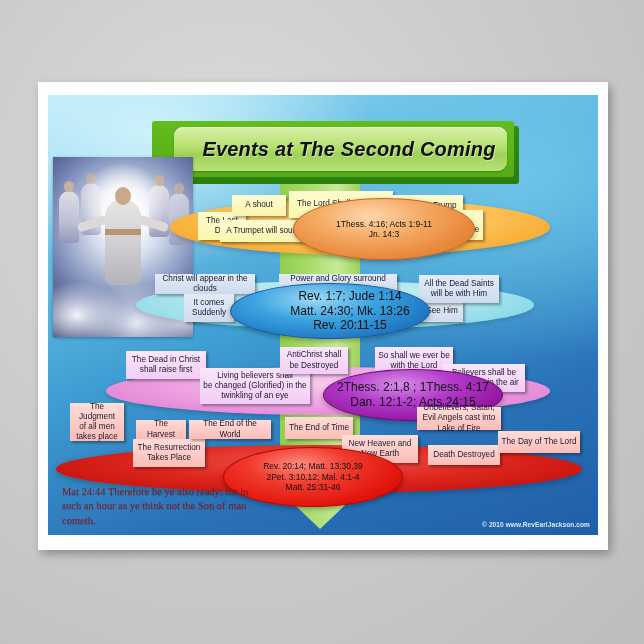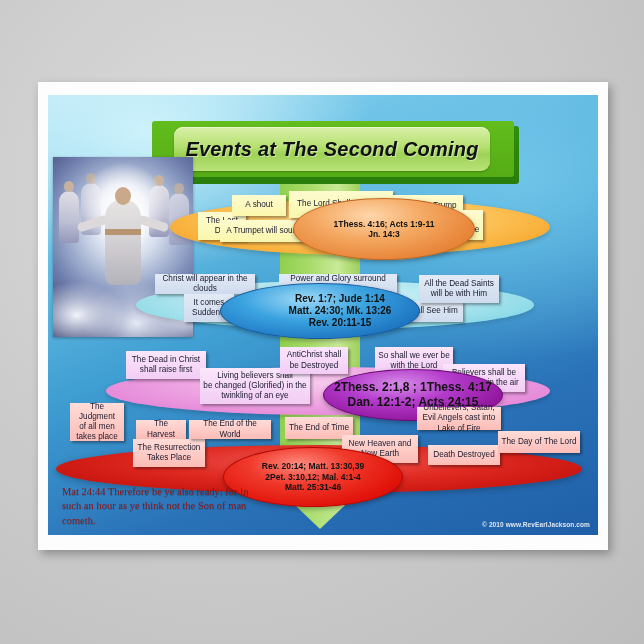--- a/index.html
+++ b/index.html
@@ -54,21 +54,21 @@
   .title-band{
     position:absolute;left:104px;top:26px;width:362px;height:56px;
     background:linear-gradient(180deg,#63bd1d 0%,#55ac15 100%);
     border-radius:3px;
   }
   .title-inner{
     position:absolute;left:22px;top:6px;width:316px;height:44px;
     border-radius:9px;
     background:linear-gradient(180deg,#d8f0a8 0%,#b6e071 45%,#9ed257 62%,#b9e278 100%);
     box-shadow:inset 0 1px 0 #e9f8cc, 0 1px 2px rgba(0,0,0,.25);
-    display:flex;align-items:center;justify-content:center;
+    display:flex;align-items:center;justify-content:center;padding-left:17px;
   }
   .title-text{
     font-size:20px;font-weight:bold;font-style:italic;color:#111;
     letter-spacing:.2px;white-space:nowrap;
     text-shadow:1px 1px 0 rgba(255,255,255,.45);
   }
 
   
   .painting{
     position:absolute;left:5px;top:62px;width:140px;height:180px;
@@ -136,30 +136,30 @@
   .band-red{
     left:8px;top:350px;width:526px;height:48px;
     background:radial-gradient(ellipse at 50% 35%, #f05a55 0%, #e02a22 42%, #c8150f 78%, #b00f0a 100%);
     box-shadow:0 2px 6px rgba(0,0,0,.25);
   }
 
   
   .ref{
     position:absolute;border-radius:50%;
     display:flex;align-items:center;justify-content:center;text-align:center;
-    font-weight:bold;color:#111;line-height:1.22;
+    font-weight:normal;color:#111;line-height:1.22;
     box-shadow:0 2px 5px rgba(0,0,0,.30);
   }
   .ref-orange{
     left:245px;top:103px;width:180px;height:60px;font-size:8.5px;
     background:radial-gradient(ellipse at 42% 28%, #ffd6ab 0%, #f4a861 38%, #e8863a 72%, #d9742c 100%);
     border:1px solid #c4661f;
   }
   .ref-blue{
-    left:172px;top:188px;width:158px;height:54px;font-size:10px;
+    left:182px;top:188px;width:158px;height:54px;font-size:12px;
     background:radial-gradient(ellipse at 42% 28%, #9ed9f7 0%, #3ba3e0 38%, #1f78c4 74%, #1963ab 100%);
     border:1px solid #17599b;
     padding-left:40px;
   }
   .ref-purple{
     left:275px;top:274px;width:178px;height:50px;font-size:12px;
     background:radial-gradient(ellipse at 42% 28%, #d68ce8 0%, #b43ccc 36%, #93179f 74%, #7c1087 100%);
     border:1px solid #6d0b77;
   }
   .ref-red{

